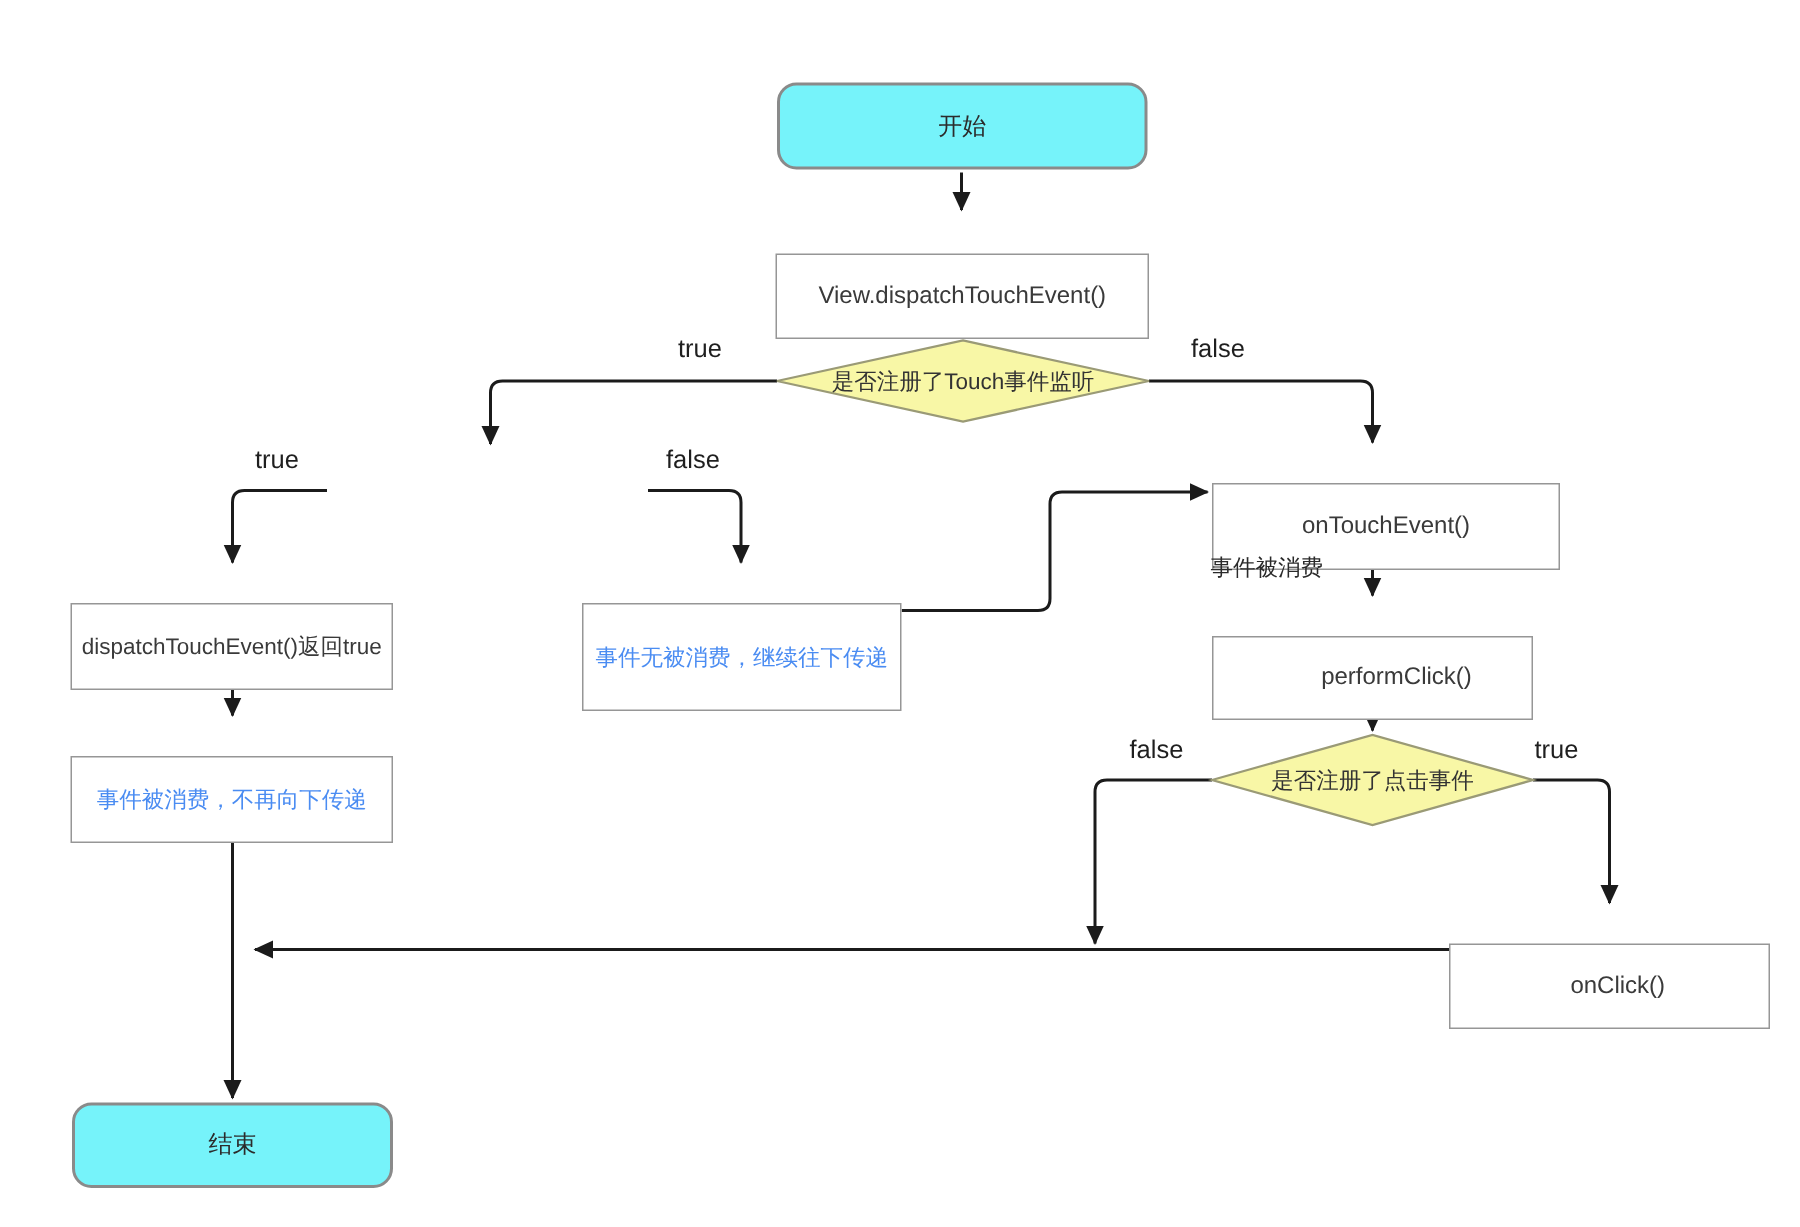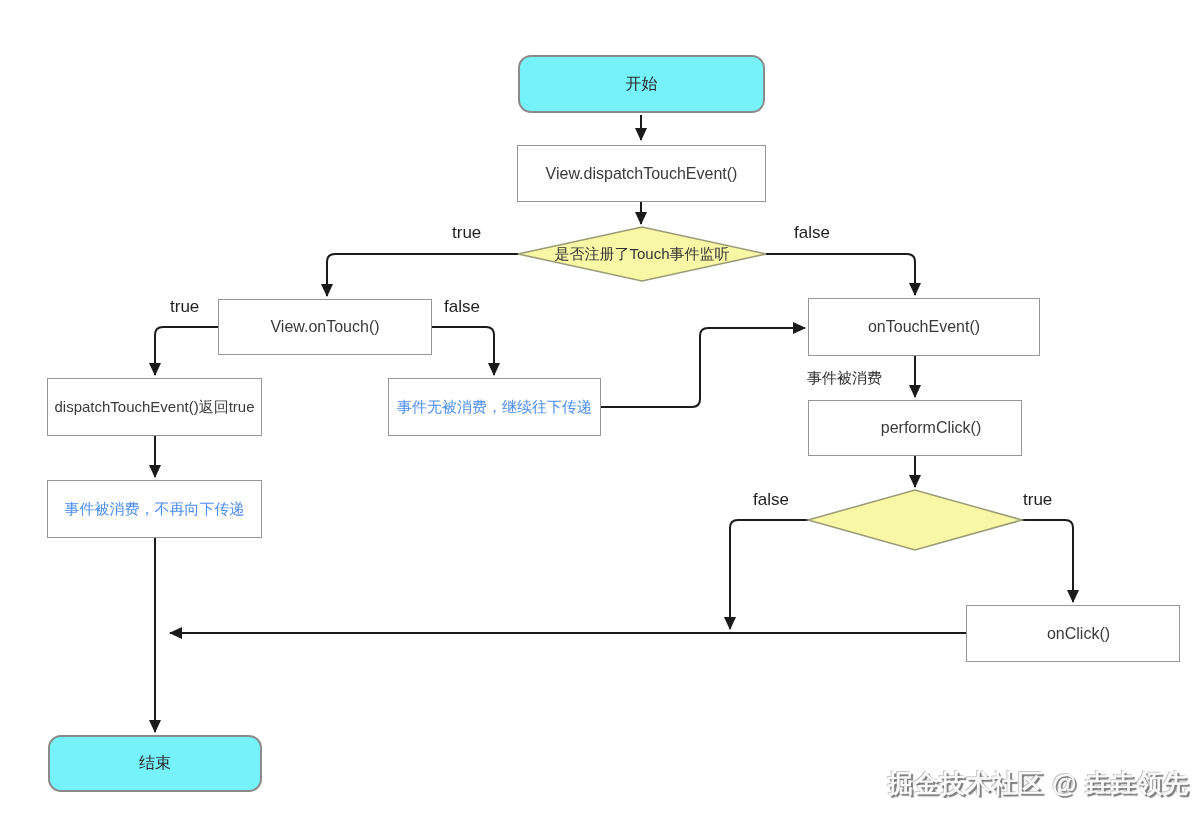--- a/index.html
+++ b/index.html
@@ -1,32 +1,32 @@
 <!DOCTYPE html>
 <html><head>
 <meta charset="utf-8">
 <style>
   html,body{margin:0;padding:0;background:#ffffff;}
   body{font-family:"Liberation Sans","DejaVu Sans",sans-serif;}
   #canvas{position:relative;width:1200px;height:818px;background:#ffffff;overflow:hidden;}
   #wires{position:absolute;left:0;top:0;z-index:1;}
   .node{position:absolute;z-index:2;box-sizing:border-box;display:flex;align-items:center;justify-content:center;text-align:center;color:#3a3a3a;font-size:16px;}
-  .process{background:#ffffff;border:1.5px solid #969696;}
+  .process{background:#ffffff;border:1.5px solid #969696;margin-top:24px;}
   .terminal{background:#76f3fa;border:2px solid #8a8a8a;border-radius:13px;color:#2b2b2b;}
   .blue-note{color:#4a8cf2;font-size:15px;}
   .diamond-label{position:absolute;z-index:3;display:flex;align-items:center;justify-content:center;text-align:center;font-size:15px;color:#333333;background:transparent;}
   .edge-label{position:absolute;z-index:3;font-size:17px;color:#1f1f1f;white-space:nowrap;}
   .edge-label.cjk{font-size:15px;color:#2a2a2a;}
   #watermark{position:absolute;z-index:4;left:888px;top:767px;font-size:25px;font-weight:bold;letter-spacing:1px;white-space:nowrap;color:#fafafa;text-shadow:2px 2px 1px #7d7d7d,-1px -1px 0 #c9c9c9;}
   #n-start{left:518px;top:55px;width:247px;height:58px;text-align:right;}
   #n-dispatch{left:517px;top:145px;width:249px;height:57px;}
   #lbl-d1{left:518px;top:227px;width:248px;height:54px;}
   #n-ontouch{left:218px;top:299px;width:214px;height:56px;}
   #n-returntrue{left:47px;top:378px;width:215px;height:58px;font-size:15px;}
-  #n-notconsumed{left:388px;top:378px;width:213px;height:58px;}
+  #n-notconsumed{left:388px;top:378px;width:213px;height:72px;}
   #n-consumed{left:47px;top:480px;width:215px;height:58px;}
   #n-ontouchevent{left:808px;top:298px;width:232px;height:58px;}
   #n-performclick{left:808px;top:400px;width:214px;height:56px;padding-left:32px;}
   #lbl-d2{left:808px;top:490px;width:214px;height:60px;}
   #n-onclick{left:966px;top:605px;width:214px;height:57px;padding-left:11px;}
   #n-end{left:48px;top:735px;width:214px;height:57px;}
   #el-touch-true{left:452px;top:223px;}
   #el-touch-false{left:794px;top:223px;}
   #el-ontouch-true{left:170px;top:297px;}
   #el-ontouch-false{left:444px;top:297px;}
@@ -68,23 +68,20 @@
   <div class="node terminal" id="n-start">
     <span>开始</span>
   </div>
 
   <div class="node process" id="n-dispatch">
     <span>View.dispatchTouchEvent()</span>
   </div>
 
   <div class="diamond-label" id="lbl-d1">是否注册了Touch事件监听</div>
 
-  <div class="node process" id="n-ontouch">
-    <span>View.onTouch()</span>
-  </div>
 
   <div class="node process" id="n-returntrue">
     <span>dispatchTouchEvent()返回true</span>
   </div>
 
   <div class="node process blue-note" id="n-notconsumed">
     <span>事件无被消费，继续往下传递</span>
   </div>
 
   <div class="node process blue-note" id="n-consumed">
@@ -92,32 +89,32 @@
   </div>
 
   <div class="node process" id="n-ontouchevent">
     <span>onTouchEvent()</span>
   </div>
 
   <div class="node process" id="n-performclick">
     <span>performClick()</span>
   </div>
 
+  <div class="diamond-label" id="lbl-d2">是否注册了点击事件</div>
 
   <div class="node process" id="n-onclick">
     <span>onClick()</span>
   </div>
 
   <div class="node terminal" id="n-end">
     <span>结束</span>
   </div>
 
   <span class="edge-label" id="el-touch-true">true</span>
   <span class="edge-label" id="el-touch-false">false</span>
   <span class="edge-label" id="el-ontouch-true">true</span>
   <span class="edge-label" id="el-ontouch-false">false</span>
   <span class="edge-label cjk" id="el-lift">事件被消费</span>
   <span class="edge-label" id="el-click-false">false</span>
   <span class="edge-label" id="el-click-true">true</span>
 
-  <div id="watermark">掘金技术社区 @ 垚垚领先</div>
 
 </div>
 
 </body></html>

